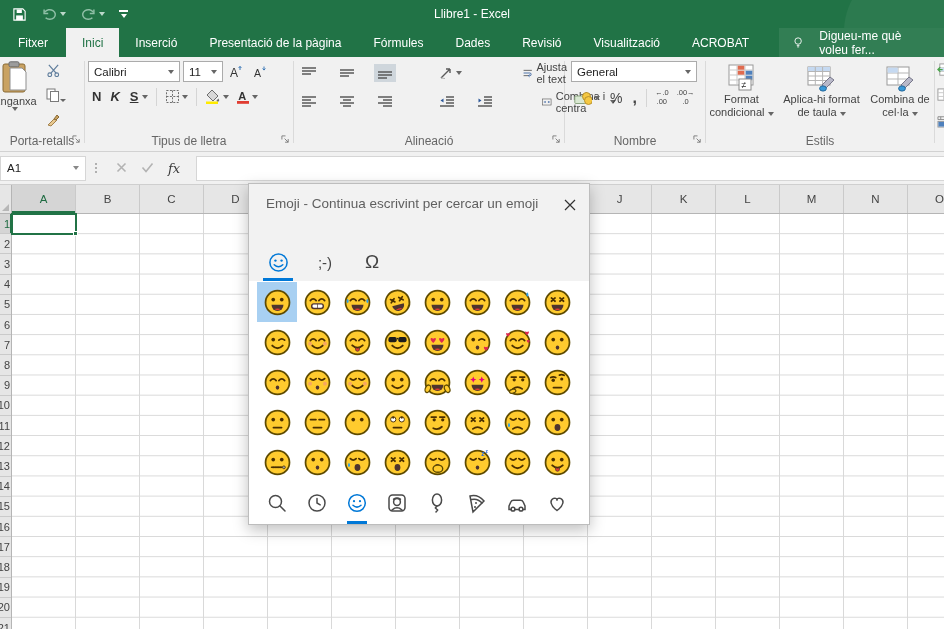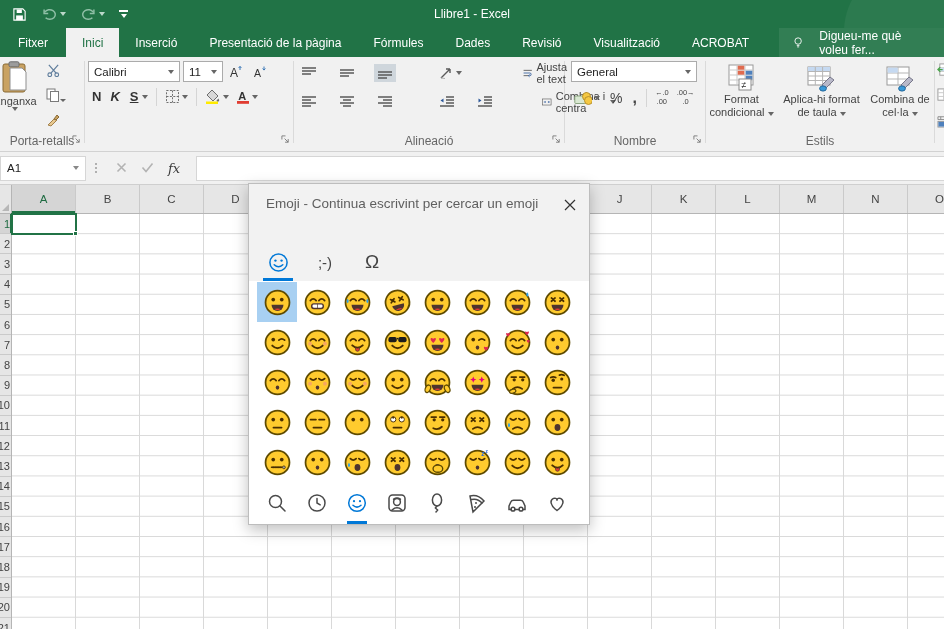--- a/index.html
+++ b/index.html
@@ -263,20 +263,23 @@
             </span>
           <span class="sbtn">
               <svg width="14" height="15" viewBox="0 0 14 15">
                 <text x="2.2" y="10.5" font-size="11" font-weight="bold" fill="#333">A</text>
                 <rect x="1" y="12" width="12" height="2.8" fill="#e03c31"></rect>
               </svg>
               <i class="caret"></i>
             </span>
         </div>
       </div>
+      <div class="g-label">
+          <span>Tipus de lletra</span>
+        </div>
       <span class="launcher"><svg width="9" height="9" viewBox="0 0 10 10">
             <path d="M1 1h4M1 1v4" stroke="#777" fill="none"></path>
             <path d="M4 4l4 4M8 4.5V8H4.5" stroke="#777" fill="none"></path>
           </svg></span>
     </div>
     <div class="gsep"></div>
 
     <div class="group g-align">
       <div class="g-body">
         <div class="row1">

